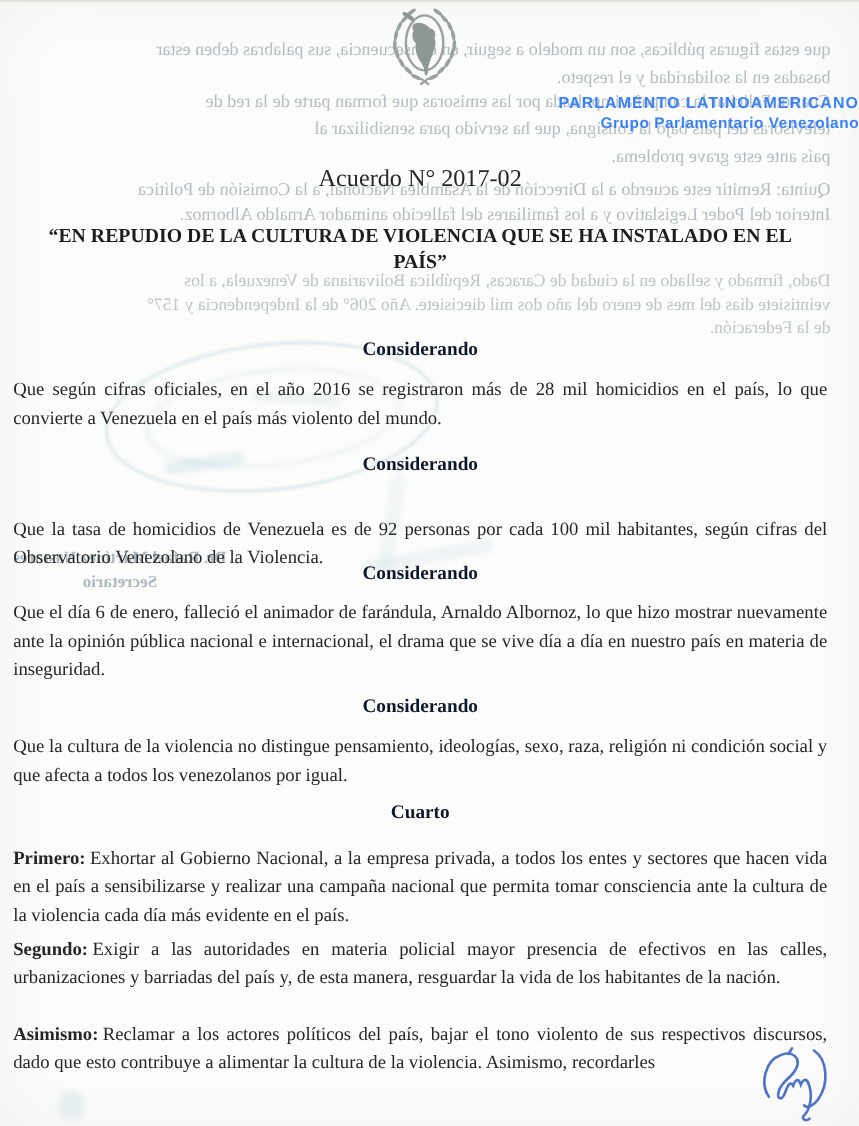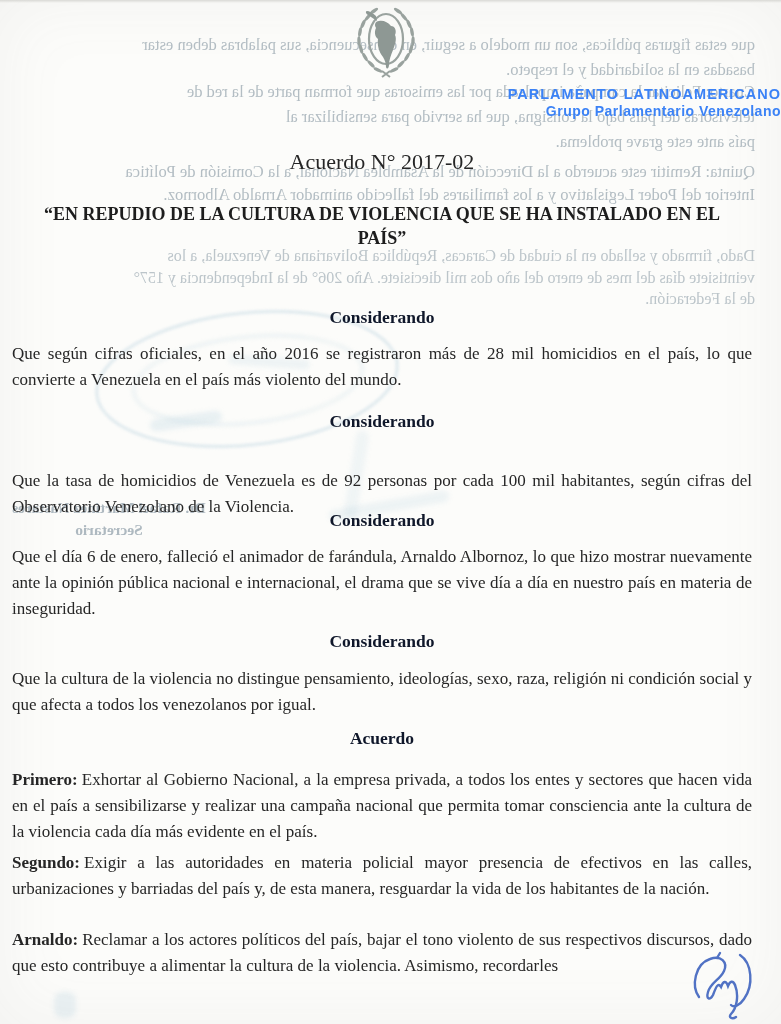--- a/index.html
+++ b/index.html
@@ -136,30 +136,30 @@
 
   <div class="blk center heading h1">Considerando</div>
   <div class="blk para p1">Que la tasa de homicidios de Venezuela es de 92 personas por cada 100 mil habitantes, según cifras del Observatorio Venezolano de la Violencia.</div>
 
   <div class="blk center heading h2">Considerando</div>
   <div class="blk para p2">Que el día 6 de enero, falleció el animador de farándula, Arnaldo Albornoz, lo que hizo mostrar nuevamente ante la opinión pública nacional e internacional, el drama que se vive día a día en nuestro país en materia de inseguridad.</div>
 
   <div class="blk center heading h3">Considerando</div>
   <div class="blk para p3">Que la cultura de la violencia no distingue pensamiento, ideologías, sexo, raza, religión ni condición social y que afecta a todos los venezolanos por igual.</div>
 
-  <div class="blk center heading ha">Acuerdo</div>
+  <div class="blk center heading ha">Cuarto</div>
 
   <div class="blk para r1">
     <b>Segundo:</b><span>Exigir a las autoridades en materia policial  mayor presencia de efectivos en las calles, urbanizaciones y barriadas del país y, de esta manera, resguardar la vida de los habitantes de la nación.</span>
   </div>
   <div class="blk para r0">
     <b>Primero:</b><span>Exhortar al Gobierno Nacional,  a la empresa privada, a todos los entes y sectores que hacen vida en el país a sensibilizarse y realizar una campaña nacional que permita tomar consciencia ante la cultura de la violencia cada día más evidente en el país.</span>
   </div>
   <div class="blk para r2">
-    <b>Arnaldo:</b><span>Reclamar a los actores políticos del país, bajar el tono violento de sus respectivos discursos, dado que esto contribuye a alimentar la cultura de la violencia. Asimismo, recordarles</span>
+    <b>Asimismo:</b><span>Reclamar a los actores políticos del país, bajar el tono violento de sus respectivos discursos, dado que esto contribuye a alimentar la cultura de la violencia. Asimismo, recordarles</span>
   </div>
 
   <svg class="sig" viewBox="0 0 80 74">
     <g fill="none" stroke="#3f64bf" stroke-width="2.4" stroke-linecap="round" opacity="0.9">
       <path d="M12,47 C4,36 8,14 23,9 C34,5 41,12 37,21 C33,30 24,32 21,42 C19,49 23,51 26,45 C29,37 31,32 34,37 C36,31 39,30 41,36 C43,31 46,30 48,35"></path>
       <path d="M53,5 C65,13 67,35 57,49 C53,55 47,58 44,55"></path>
       <path d="M48,35 C52,45 50,58 44,64 C41,67 45,70 49,67"></path>
       <path d="M30,8 L33,3"></path>
     </g>
   </svg>

